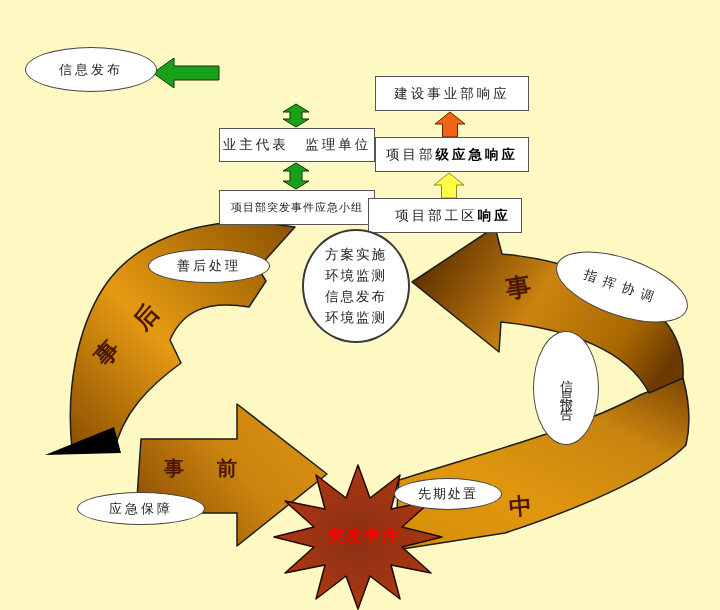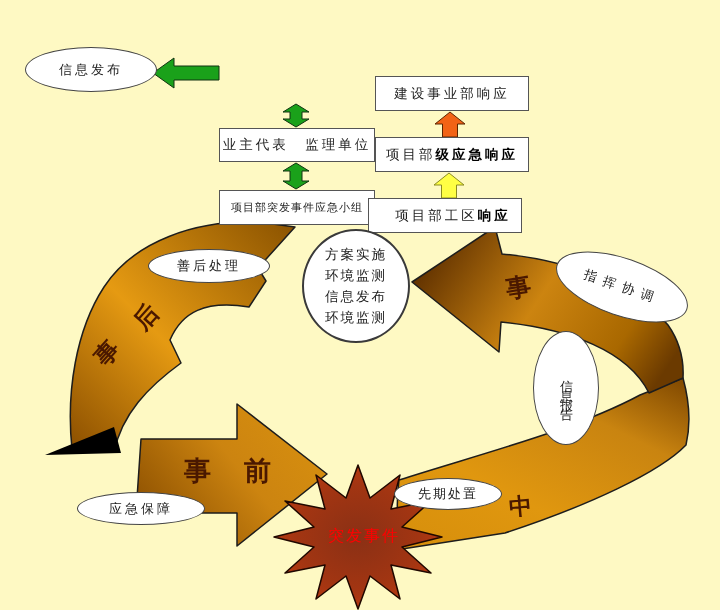--- a/index.html
+++ b/index.html
@@ -41,29 +41,29 @@
     position:absolute;left:302px;top:229px;width:108px;height:114px;background:#fff;
     border:2px solid #3a3a3a;border-radius:50%;display:flex;flex-direction:column;
     align-items:center;justify-content:center;font-size:13.5px;line-height:21px;
     letter-spacing:2px;box-sizing:border-box;
   }
   
   .phase{
     position:absolute;font-weight:bold;color:var(--phase_text,#4a1800);
     white-space:nowrap;line-height:1;
   }
-  #ph-before{left:184px;top:458px;font-size:27px;letter-spacing:33px;}
+  #ph-before{left:164px;top:458px;font-size:20px;letter-spacing:33px;}
   #ph-during-shi{left:506px;top:275px;font-size:25px;transform:rotate(-9deg);}
   #ph-during-zhong{left:509px;top:495px;font-size:23px;transform:rotate(-5deg);}
   #ph-after-shi{left:95px;top:341px;font-size:24px;transform:rotate(-48deg);}
   #ph-after-hou{left:134px;top:305px;font-size:24px;transform:rotate(-48deg);}
   
   #star-label{
     position:absolute;left:304px;top:526px;width:120px;text-align:center;
-    font-size:16px;font-weight:normal;letter-spacing:2px;color:var(--star_text,#f00);
+    font-size:16px;font-weight:bold;letter-spacing:2px;color:var(--star_text,#f00);
   }
 </style>
 </head>
 <body>
 
 <div id="stage">
 
   <svg id="ribbons" width="720" height="610" viewBox="0 0 720 610">
     <defs>
       <linearGradient id="gradAfter" x1="0" y1="1" x2="1" y2="0">

